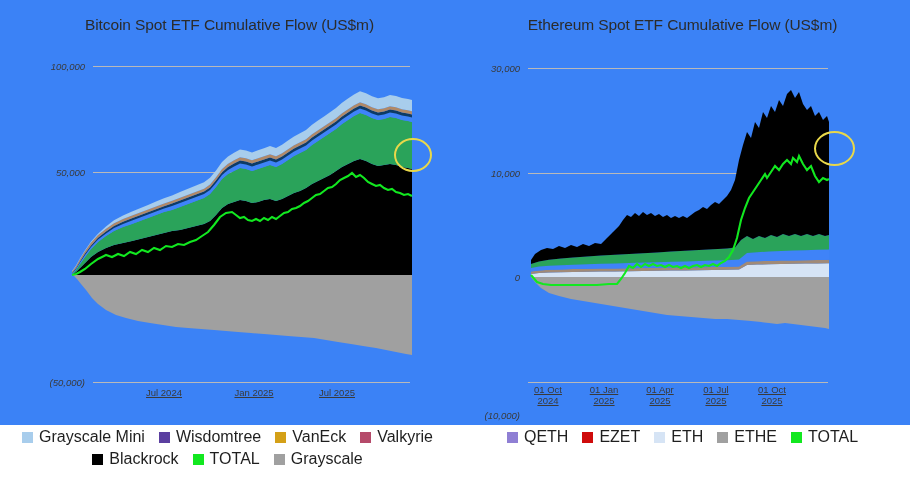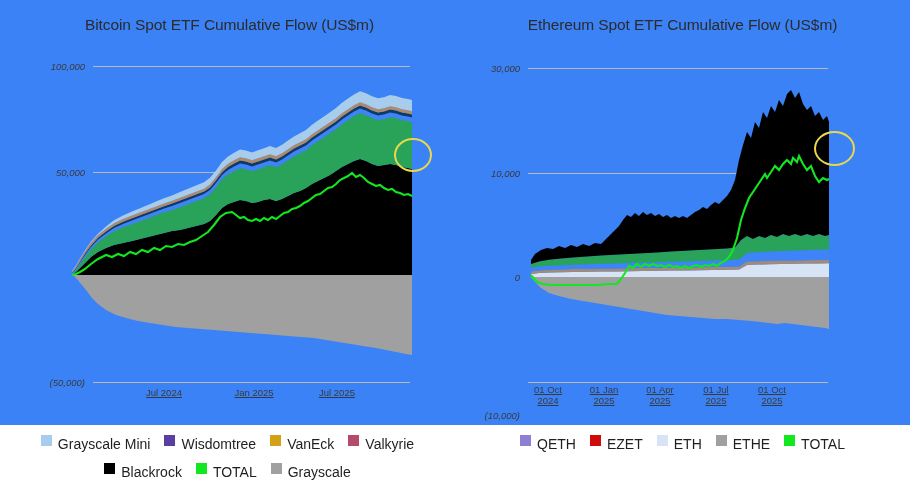--- a/index.html
+++ b/index.html
@@ -22,21 +22,21 @@
   }
   .gridline{position:absolute;height:1px;background:#b9b9b9;}
   .xlab{
     position:absolute;font-size:9.5px;color:#3a3a3a;text-align:center;
     white-space:pre-line;line-height:1.18;transform:translateX(-50%);text-decoration:underline;
   }
   .legend{position:absolute;width:100%;}
   .legend-row{display:flex;justify-content:center;align-items:center;gap:0px;margin-bottom:4px;}
   .lg-item{display:flex;align-items:center;margin:0 7px;}
   .sw{width:11px;height:11px;display:inline-block;margin-right:6px;flex:0 0 auto;}
-  .lg-text{font-size:14px;color:#1f1f1f;white-space:nowrap;margin-top:8px;}
+  .lg-text{font-size:16px;color:#1f1f1f;white-space:nowrap;}
   .circ{position:absolute;border:2px solid #e8d84a;border-radius:50%;background:transparent;}
   svg{display:block;}
 </style>
 </head>
 <body>
 
 <div class="board">
 
   <div class="panel left">
 

